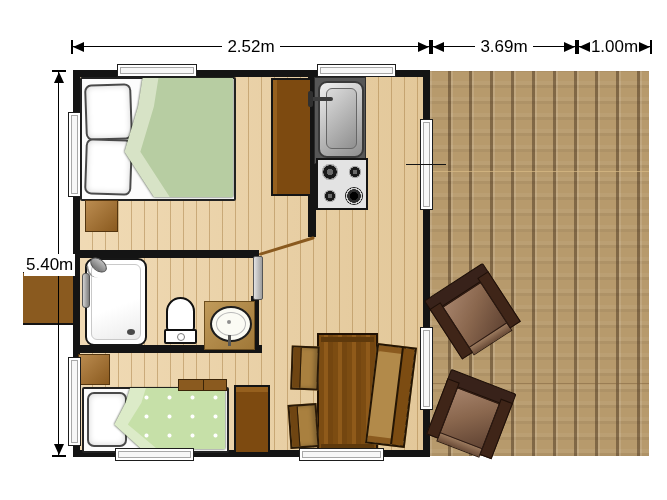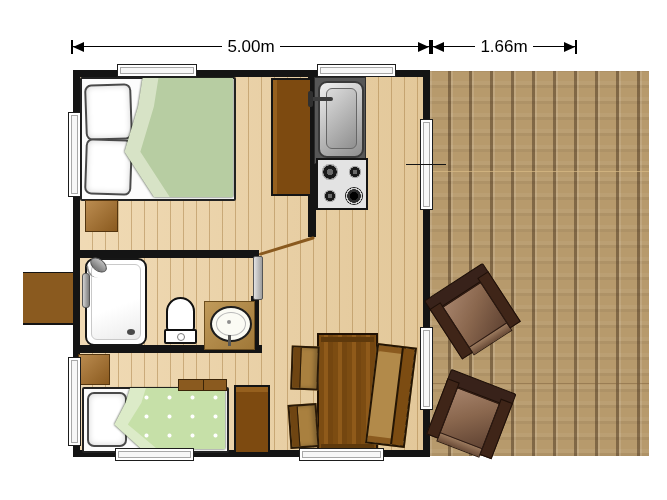--- a/index.html
+++ b/index.html
@@ -174,31 +174,47 @@
 </style>
 </head>
 <body>
 
 <div id="stage">
 
   <div class="abs dim-h" id="dim-top-1">
     <span class="dline"></span>
     <span class="dbar l"></span>
     <span class="darr l"></span>
-    <span class="dlbl">5.00m</span>
+    <span class="dlbl">2.52m</span>
     <span class="darr r"></span>
     <span class="dbar r"></span>
   </div>
   <div class="abs dim-h" id="dim-top-2">
     <span class="dline"></span>
     <span class="dbar l"></span>
     <span class="darr l"></span>
-    <span class="dlbl">1.66m</span>
+    <span class="dlbl">3.69m</span>
     <span class="darr r"></span>
     <span class="dbar r"></span>
+  </div>
+  <div class="abs dim-h" id="dim-top-3">
+    <span class="dline"></span>
+    <span class="dbar l"></span>
+    <span class="darr l"></span>
+    <span class="dlbl">1.00m</span>
+    <span class="darr r"></span>
+    <span class="dbar r"></span>
+  </div>
+  <div class="abs" id="dim-left">
+    <span class="dline-v"></span>
+    <span class="dbar-v t"></span>
+    <span class="darr-v t"></span>
+    <span class="dlbl-v">5.40m</span>
+    <span class="darr-v b"></span>
+    <span class="dbar-v b"></span>
   </div>
 
   <div class="abs" id="cabin"></div>
   <div class="abs" id="veranda"></div>
   <div class="abs vseam" id="vseam1"></div>
   <div class="abs vseam" id="vseam2"></div>
 
   <div class="abs iwall" id="wall-b1-east"></div>
   <div class="abs iwall" id="wall-bath-n"></div>
   <div class="abs iwall" id="wall-bath-e"></div>

